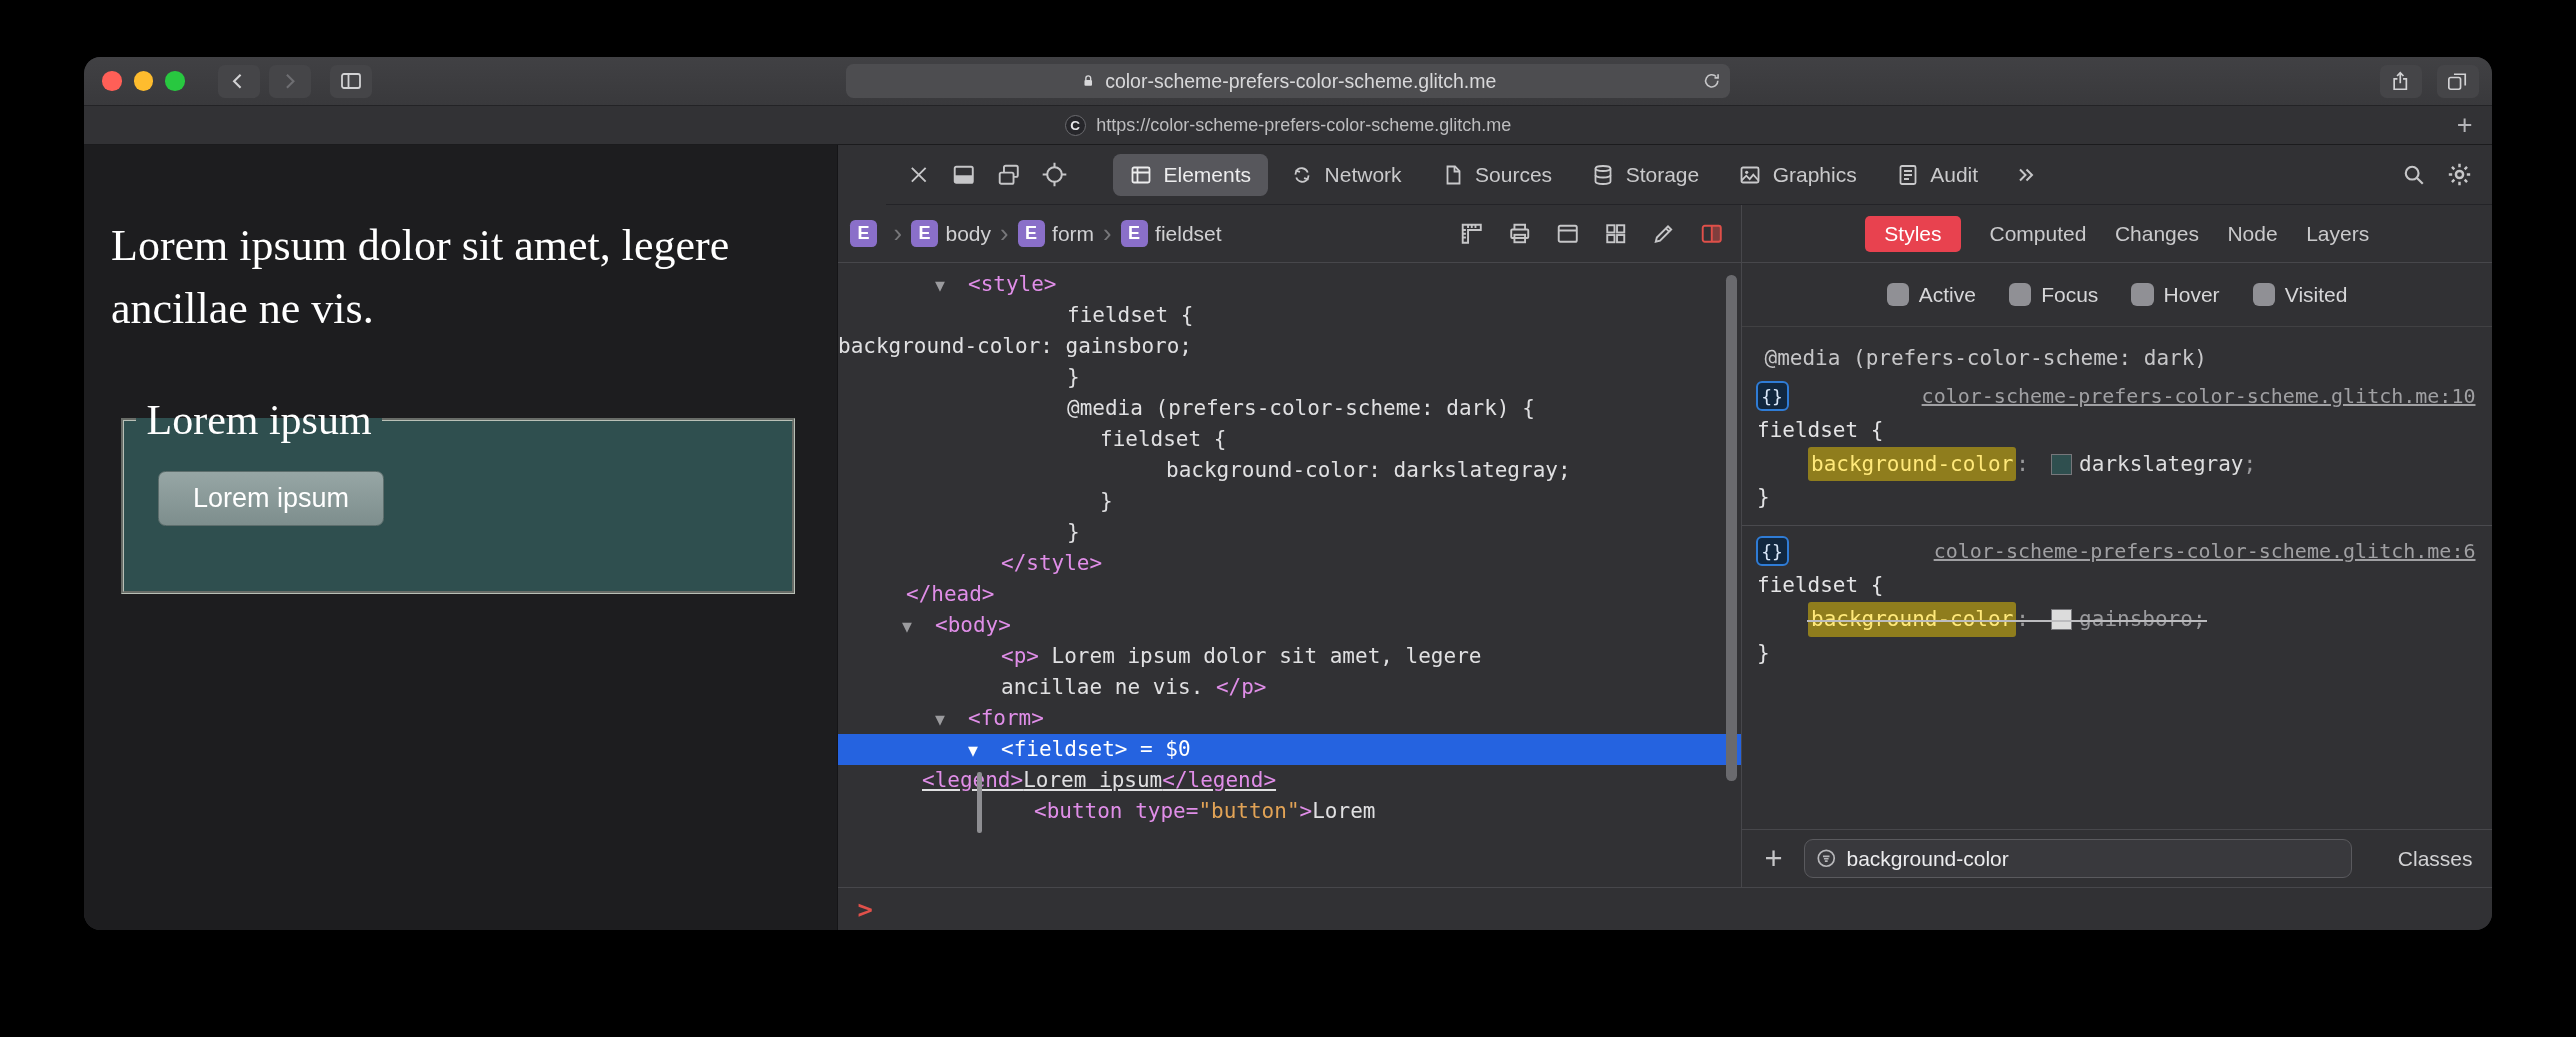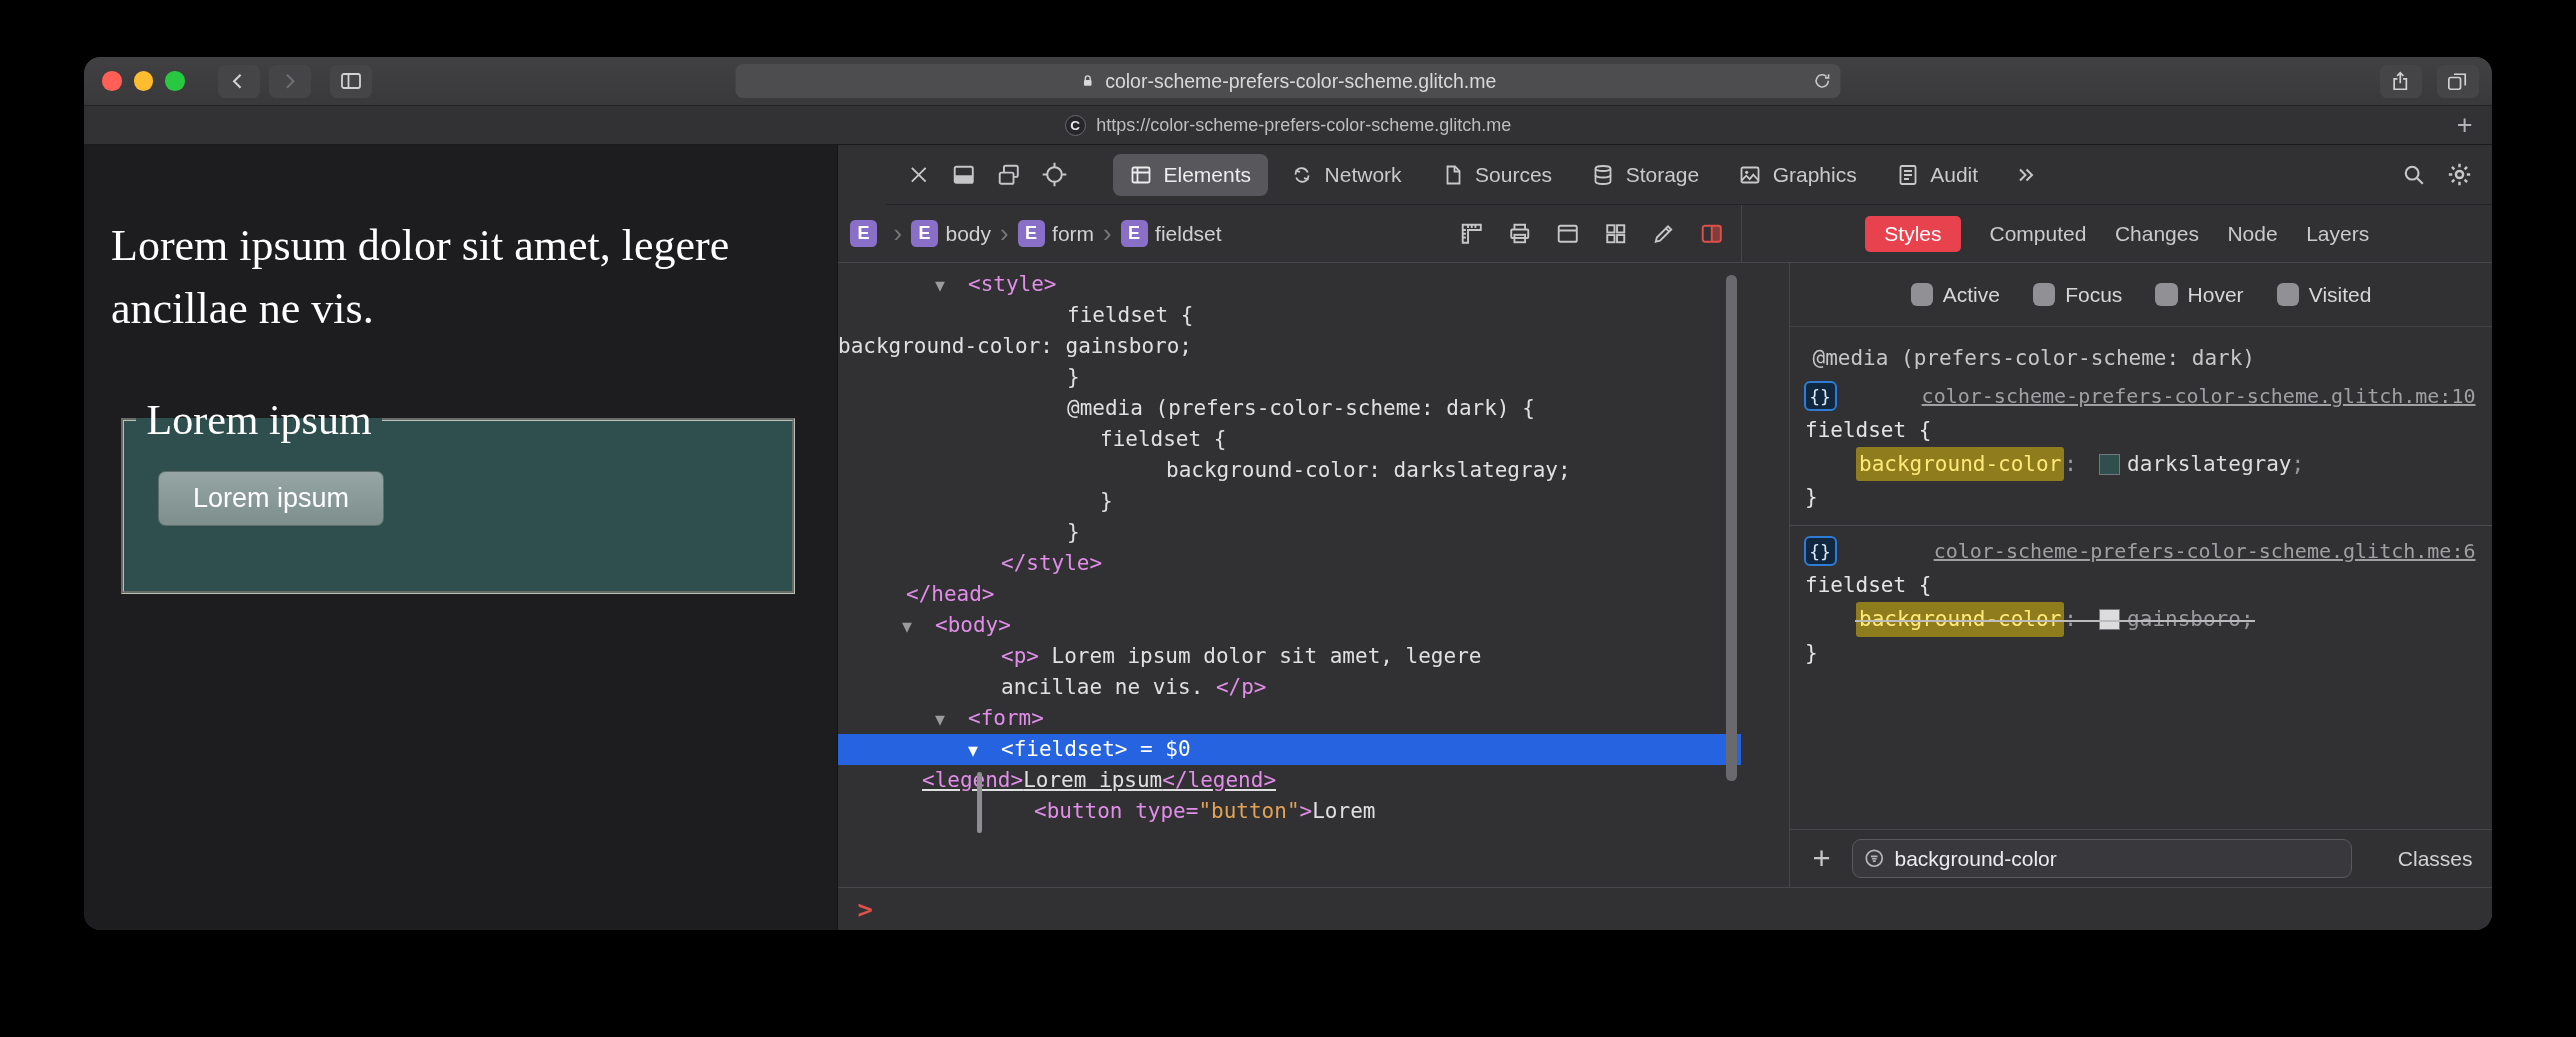--- a/index.html
+++ b/index.html
@@ -15,21 +15,21 @@
               border-bottom:0.7px solid #232326; display:flex; align-items:center;
               padding:0 13.5px; position:relative; }
   .traffic { display:flex; gap:12px; margin-left:4.5px; }
   .light { width:19.5px; height:19.5px; border-radius:50%; }
   .nav-group { display:flex; gap:9px; margin-left:33px; }
   .chrome-btn { width:42px; height:33px; border-radius:6.7px; background:#454548;
                 display:flex; align-items:center; justify-content:center; color:#d2d2d4; }
   .chrome-btn.dim { color:#6e6e72; }
   .sidebar-btn { margin-left:19.5px; }
   .urlbar { position:absolute; left:50%; top:50%; transform:translate(-50%,-50%);
-            width:1105px; height:34px; background:#4d4d50; border-radius:7.5px;
+            width:884px; height:34px; background:#4d4d50; border-radius:7.5px;
             display:flex; align-items:center; justify-content:center; gap:9px;
             color:#d8d8da; font-size:19.5px; }
   .urlbar .reload { position:absolute; right:9px; top:50%; transform:translateY(-50%);
                     color:#c6c6c8; display:flex; }
   .tb-right { margin-left:auto; display:flex; gap:15px; }
 
   
   .tabbar { height:39px; background:#323235; border-bottom:0.7px solid #1b1b1d;
             display:flex; align-items:center; justify-content:center; gap:10.5px;
             position:relative; color:#bdbdbf; font-size:18px; }
@@ -77,21 +77,21 @@
                  display:flex; align-items:center; justify-content:center; }
   .crumb-sep { color:#77777a; font-size:25.5px; padding:0 1.5px; }
   .crumb-icons { margin-left:auto; display:flex; align-items:center; gap:22.5px; }
   .red-icon { color:var(--console-red); }
   .styles-tabs-area { flex:1; min-width:0; border-left:1.5px solid #47474b;
                       display:flex; align-items:center; justify-content:center;
                       gap:28.5px; font-size:21px; color:#c9c9cb; }
   .styles-tab.active { background:var(--accent-red); color:#fff; padding:6px 19.5px;
                        border-radius:5px; }
 
-  .insp-main { flex:1; min-height:0; display:flex;gap:48px; }
+  .insp-main { flex:1; min-height:0; display:flex; }
 
   
   .dom-pane { width:903px; flex-shrink:0; position:relative; overflow:hidden;
               font-family:"DejaVu Sans Mono", monospace; font-size:21px; padding-top:6px; }
   .dom-line { height:31px; line-height:31px; white-space:pre; color:#e0e0e2; }
   .dom-line.selected { background:var(--selection-blue); }
   .dom-line.selected span { color:#fff !important; }
   .disclosure { display:inline-block; width:33px; color:#9b9b9e; font-size:16.5px; }
   .tok-tag  { color:var(--tag-pink); }
   .tok-attr { color:var(--tag-pink); }

